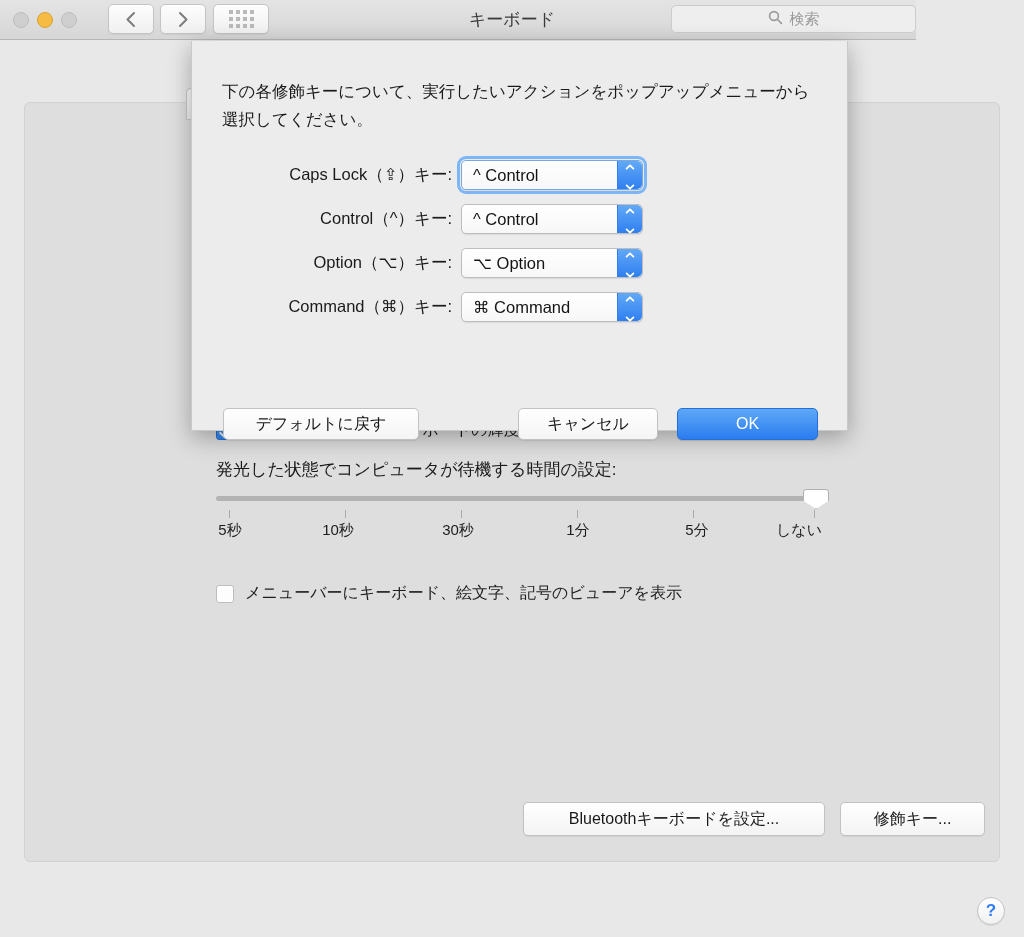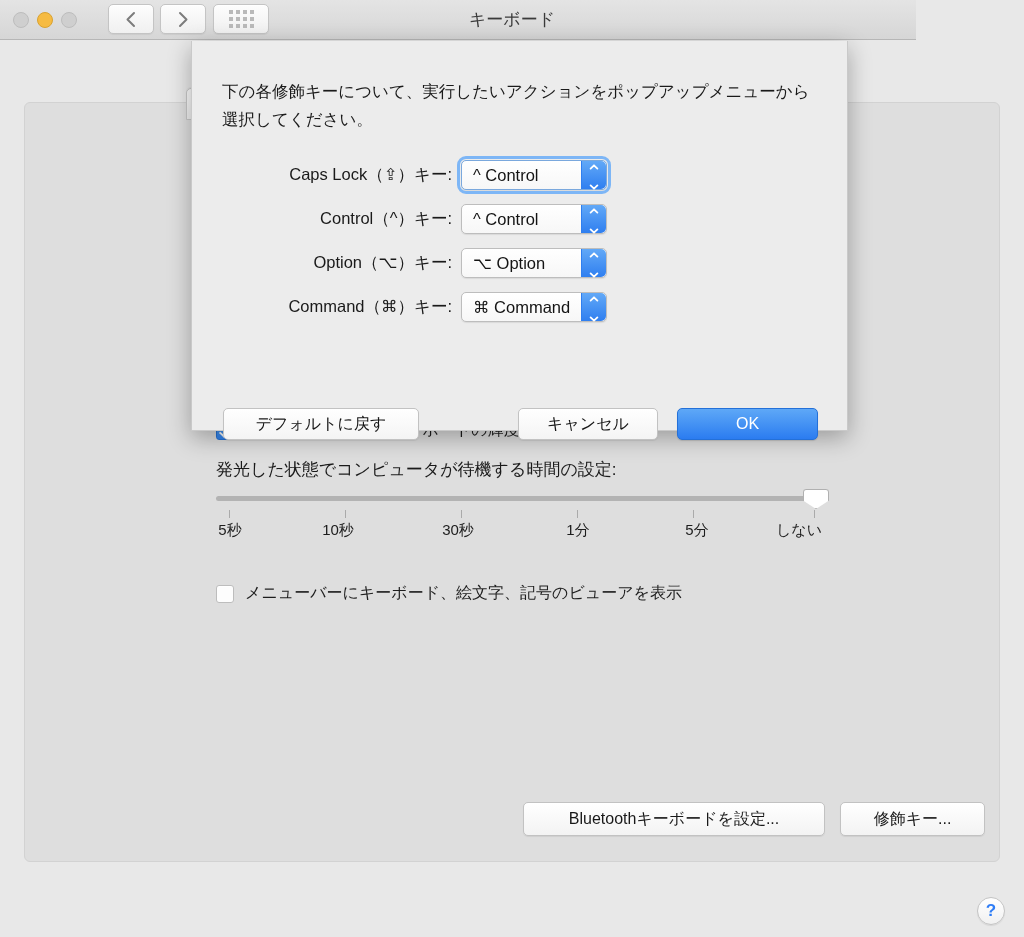--- a/index.html
+++ b/index.html
@@ -157,21 +157,21 @@
     position: absolute; left: 30px; top: 36px; width: 600px;
     font-size: 16.5px; line-height: 28px; color: #1a1a1a;
   }
   .rows { position: absolute; left: 0; top: 112px; width: 657px; }
   .row { display: flex; align-items: center; height: 44px; }
   .row-label {
     width: 269px; text-align: right; padding-right: 9px;
     font-size: 16.5px; color: #1a1a1a; white-space: nowrap;
   }
   .popup {
-    position: relative; width: 146px; height: 30px;
+    position: relative; width: 182px; height: 30px;
     border-radius: 5px;
     background: linear-gradient(to bottom,#ffffff,#f7f7f7);
     border: 1px solid #bdbdbd;
     box-shadow: 0 1px 1px rgba(0,0,0,.08);
     display: flex; align-items: center;
   }
   .popup.focused {
     outline: 3px solid rgba(106,173,248,.85);
     outline-offset: 1px;
     border-color: #7aa8dd;
@@ -249,20 +249,29 @@
           <i></i>
           <i></i>
           <i></i>
           <i></i>
           <i></i>
       </span>
     </div>
 
     <div class="wintitle">キーボード</div>
 
+    <div class="searchfield">
+      <span class="mag">
+        <svg width="15" height="15" viewBox="0 0 15 15">
+            <circle cx="6" cy="6" r="4.4" fill="none" stroke="#9a9a9a" stroke-width="1.6"></circle>
+            <line x1="9.3" y1="9.3" x2="13.4" y2="13.4" stroke="#9a9a9a" stroke-width="1.6" stroke-linecap="round"></line>
+          </svg>
+      </span>
+      <span class="ph">検索</span>
+    </div>
   </div>
 
   <div class="prefpanel"></div>
 
   <div class="tabstrip">
     <div class="tabitem tab-left"></div>
     <div class="tabitem tab-right"></div>
   </div>
 
   <div class="bg-check-row">

